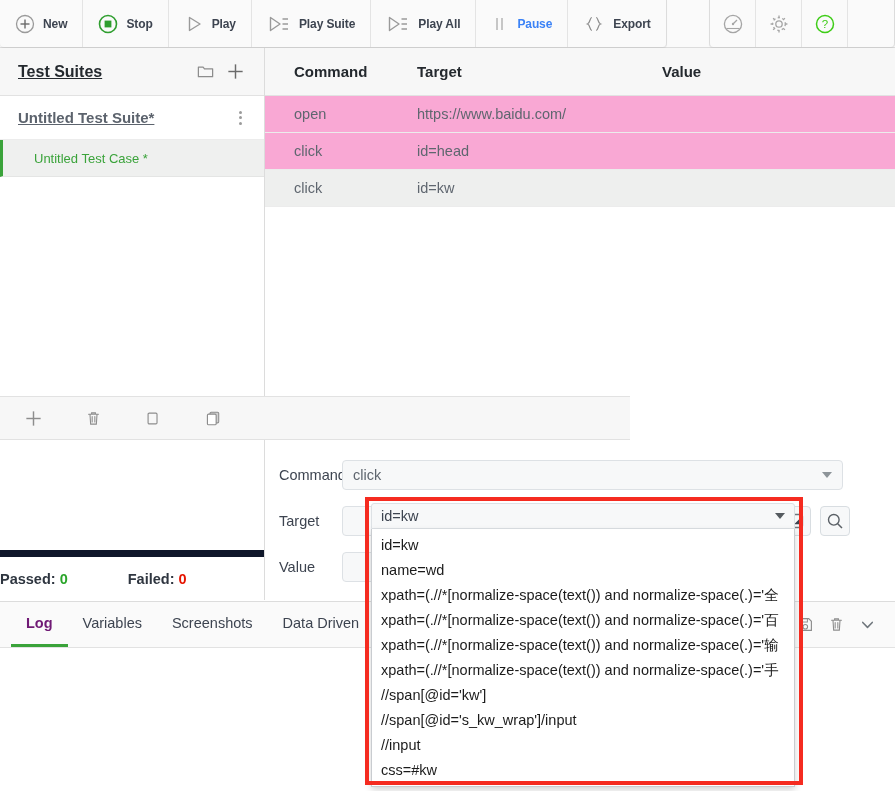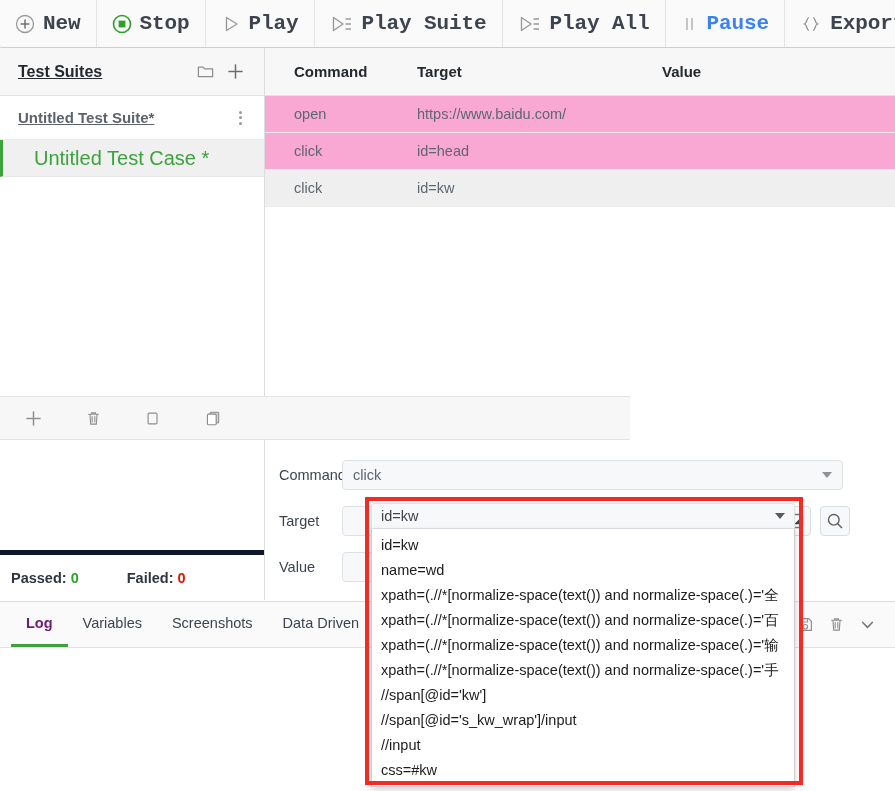--- a/index.html
+++ b/index.html
@@ -29,23 +29,22 @@
   .tb-group.left { margin-left: 0; border-left: none; }
   .tb-btn {
     display: flex; align-items: center; gap: 8px;
     padding: 0 15px; height: 47px;
     border-right: 1px solid #e4e4e4;
     cursor: pointer;
     white-space: nowrap;
   }
   .tb-btn:last-child { border-right: none; }
   .tb-btn .lbl {
-    font-size: 21px; font-weight: bold; color: #3d4450;
+    font-size: 12px; font-weight: bold; color: #3d4450;
     letter-spacing: -0.1px;
-    font-family: Liberation Mono, monospace;
   }
   .tb-btn.disabled .lbl { color: #3b82f6; }
   .tb-spacer { flex: 1 1 auto; }
   .tb-icon { display: flex; align-items: center; justify-content: center; }
   .tb-iconbtn {
     display: flex; align-items: center; justify-content: center;
     width: 46px; height: 47px;
     border-right: 1px solid #e4e4e4;
     cursor: pointer;
   }
@@ -76,26 +75,25 @@
   .kebab { width: 16px; display: flex; flex-direction: column; align-items: center; gap: 2.5px; cursor: pointer; }
   .kebab i { width: 3px; height: 3px; background: #9b9b9b; border-radius: 50%; display: block; }
   .case-row {
     height: 37px; display: flex; align-items: center;
     padding-left: 31px;
     background: #eff0ef;
     border-left: 3px solid #3aa33a;
     border-bottom: 1px solid #e4e5e4;
     cursor: pointer;
   }
-  .case-name { font-size: 20px; color: #3aa33a; }
+  .case-name { font-size: 13px; color: #3aa33a; }
   .sb-status {
     position: absolute; bottom: 0; left: 0; width: 264px; height: 50px;
-    display: flex; align-items: center; gap: 48px;
-    padding-left: 11px;
-    border-top: 5px solid #0f172a;
+    display: flex; align-items: center; gap: 60px;
+    border-top: 7px solid #0f172a;
     background: #fff;
   }
   .stat { font-size: 14.5px; font-weight: bold; color: #2f3640; }
   .stat .num-pass { color: #2aa52a; }
   .stat .num-fail { color: #e51400; }
 
   
   .maincol {
     position: absolute; top: 48px; left: 265px; width: 630px; height: 552px;
     background: #fff;

